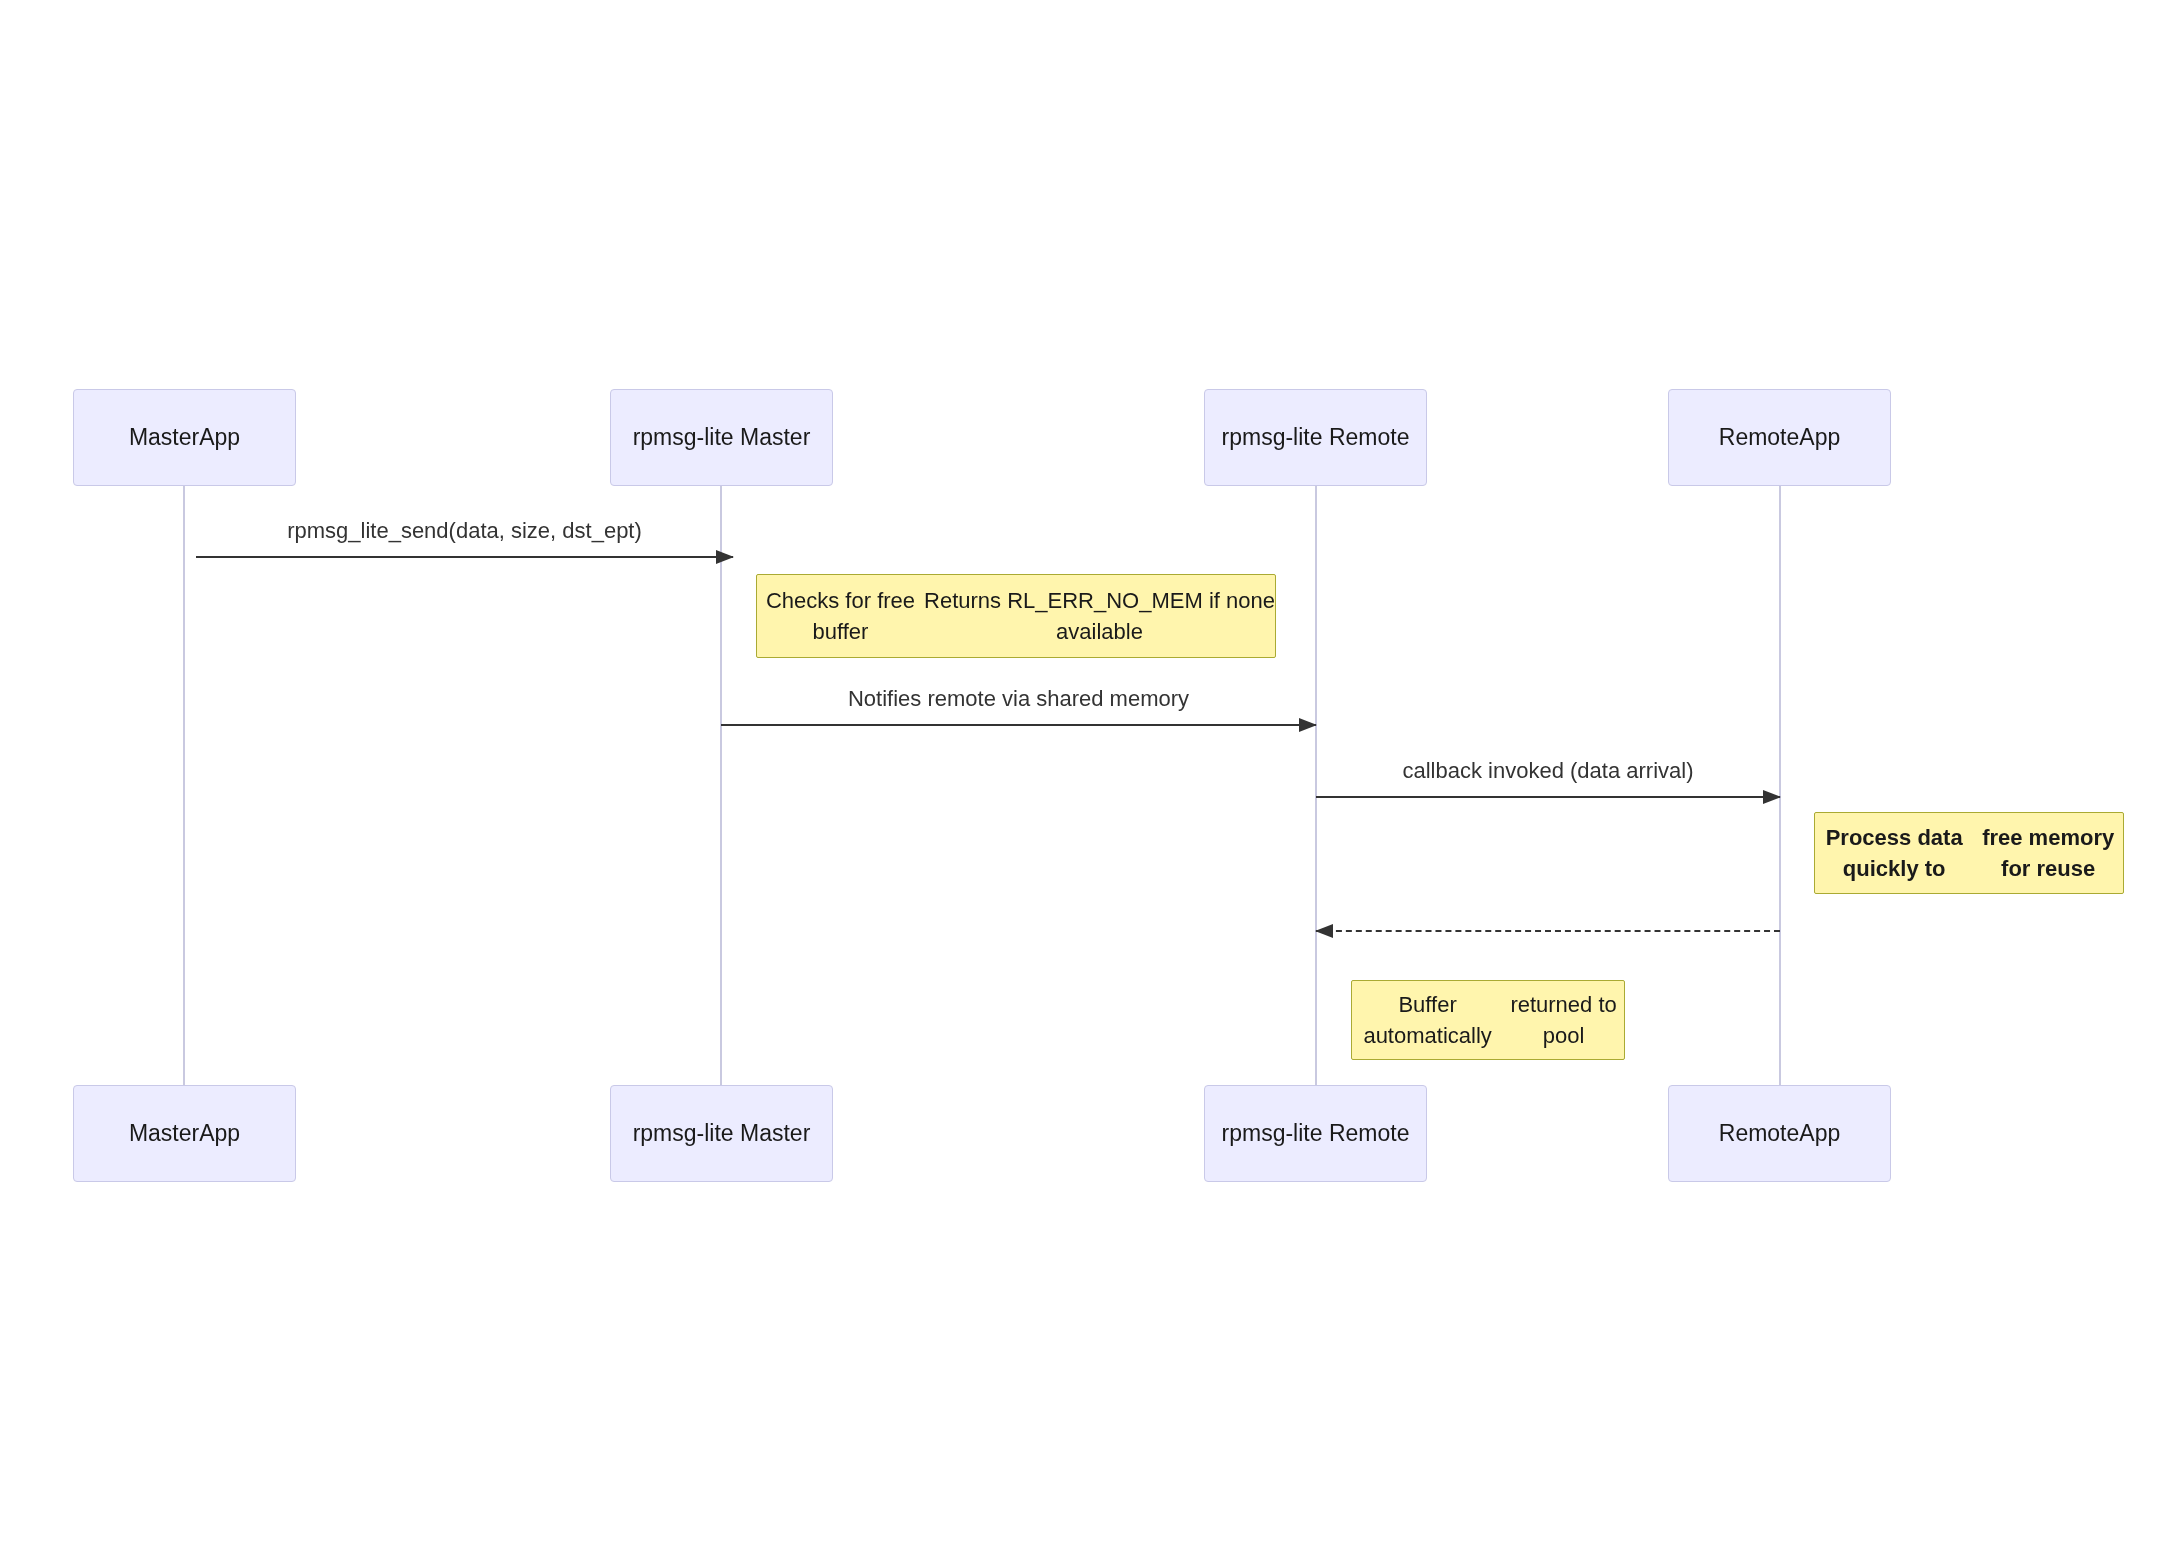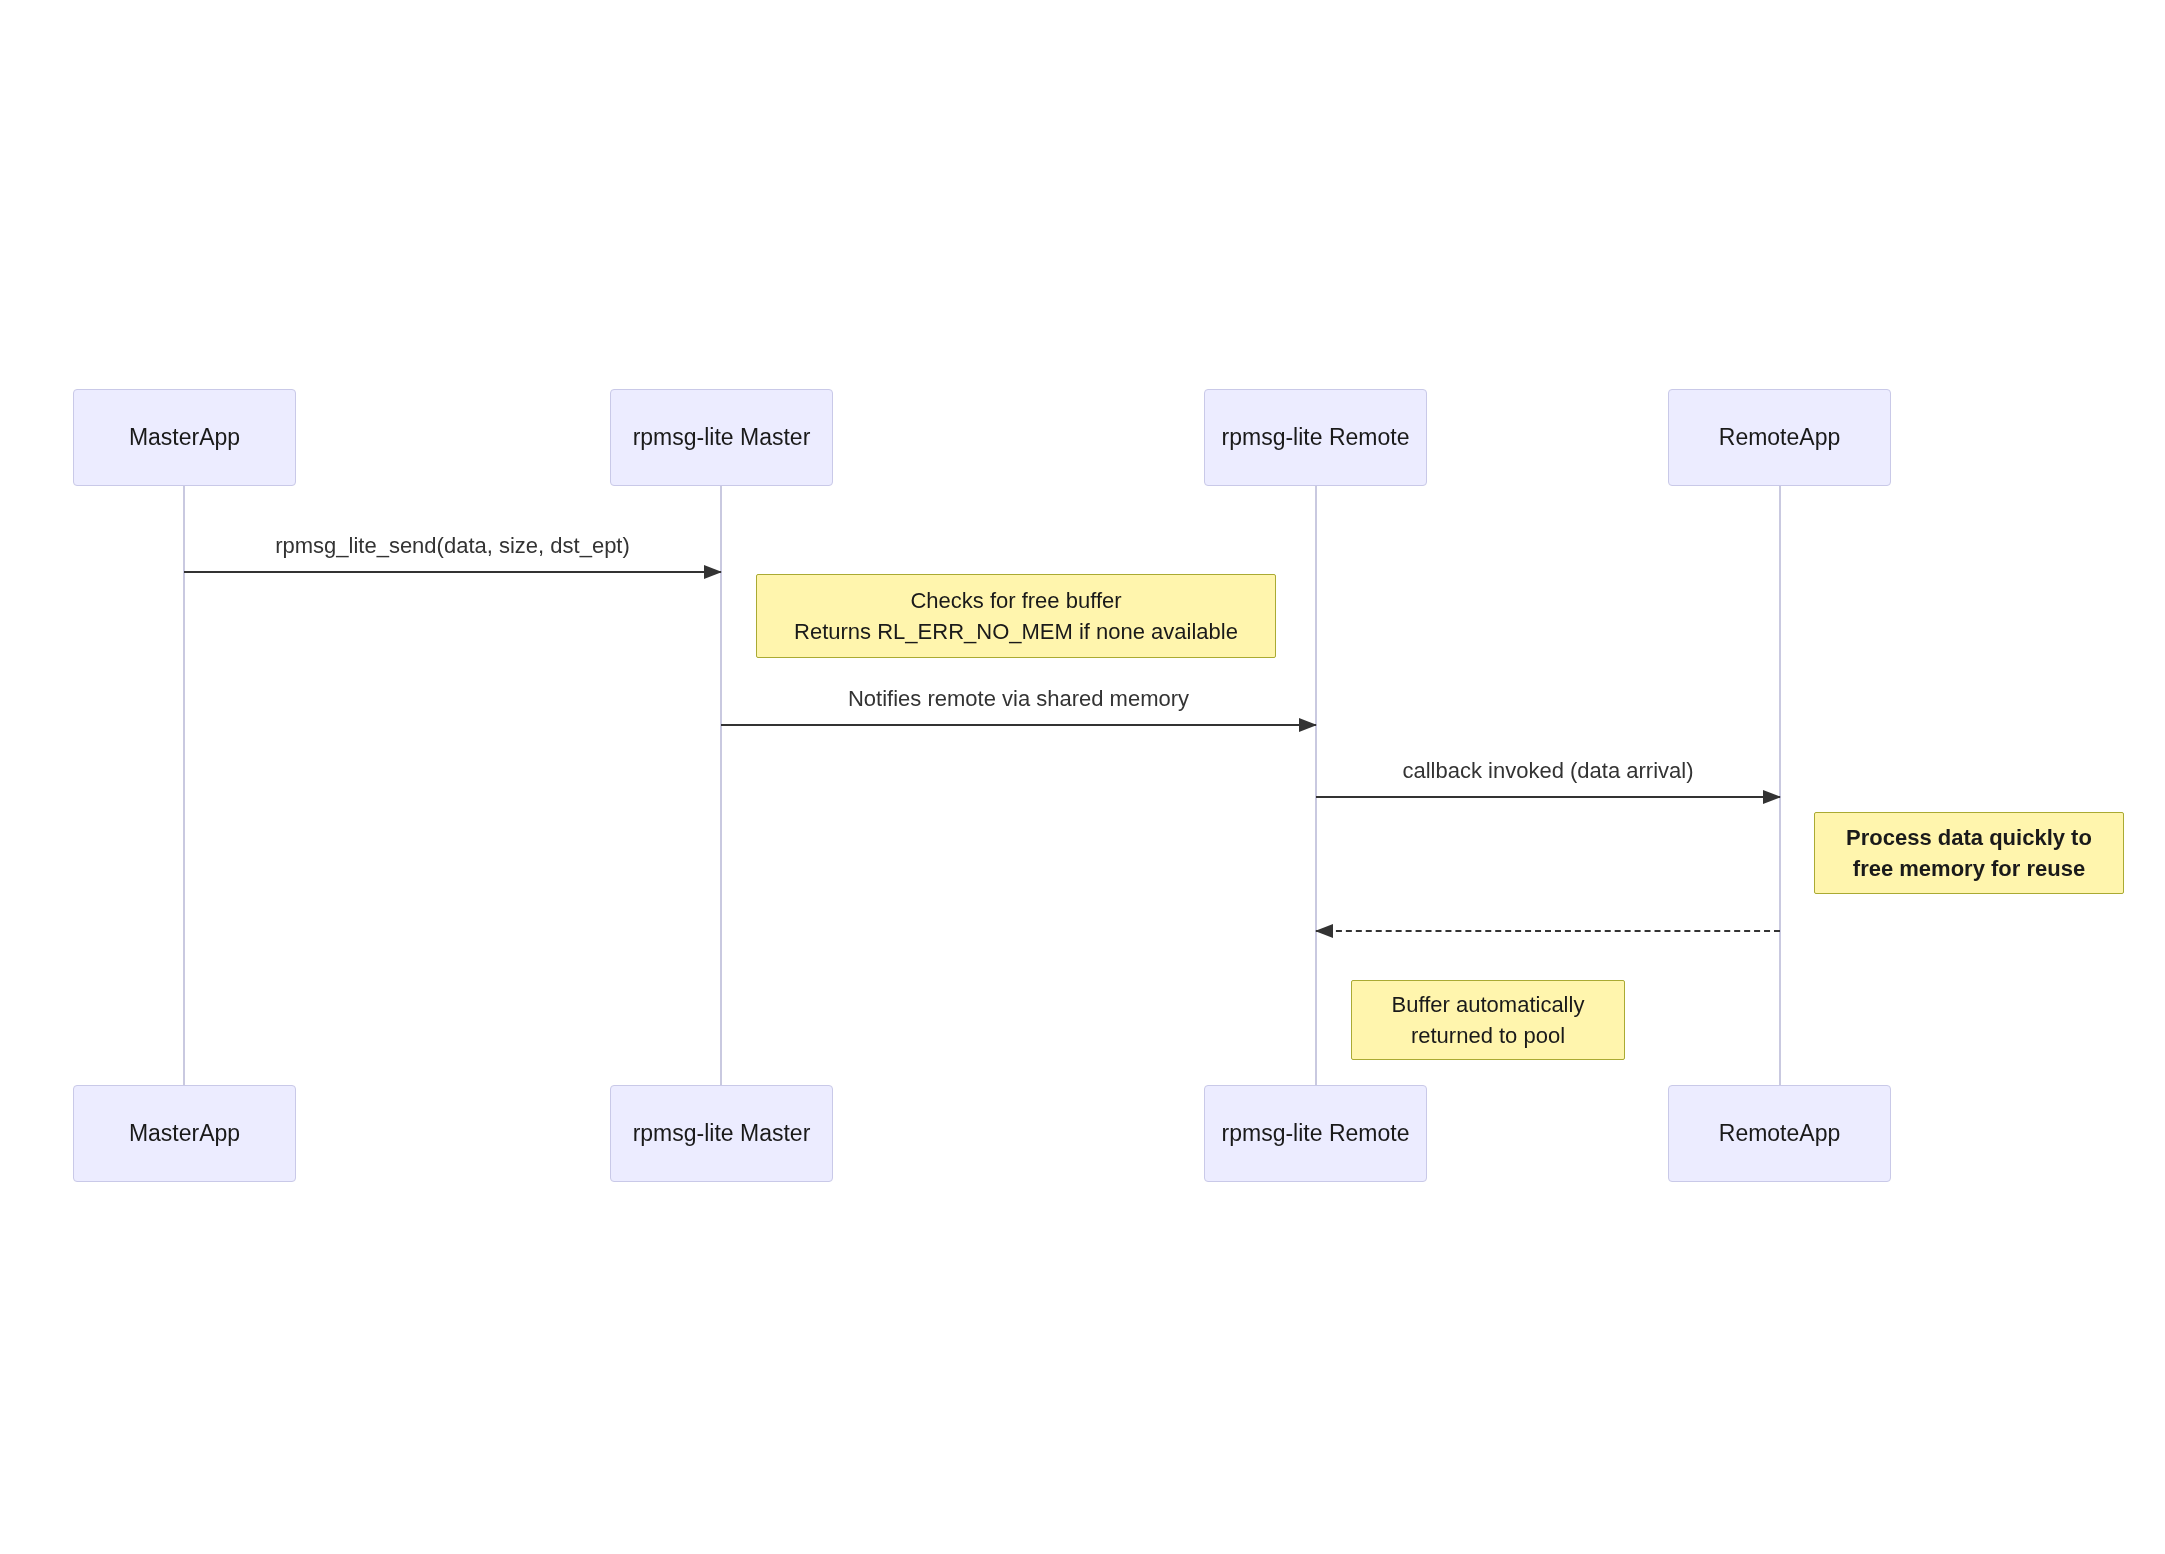--- a/index.html
+++ b/index.html
@@ -24,21 +24,21 @@
   .message{position:absolute;}
   .msg-label{display:block;text-align:center;font-size:22px;color:#333333;height:30px;line-height:30px;white-space:nowrap;}
   .arrow-line{position:relative;margin-top:10px;height:0;border-top:2px solid var(--arrow);}
   .arrow-line.dashed{border-top-style:dashed;}
   .head-right{position:absolute;right:-1px;top:-8px;width:0;height:0;
     border-left:18px solid var(--arrow);border-top:7px solid transparent;border-bottom:7px solid transparent;}
   .head-left{position:absolute;left:-1px;top:-8px;width:0;height:0;
     border-right:18px solid var(--arrow);border-top:7px solid transparent;border-bottom:7px solid transparent;}
   .note{
     position:absolute;background:var(--note-fill);border:1px solid var(--note-border);border-radius:2px;
-    display:flex;flex-direction:column;align-items:center;justify-content:center;
+    display:flex;flex-direction:row;align-items:center;justify-content:center;
     font-size:22px;line-height:31px;color:#1a1a1a;text-align:center;
   }
   .note span{display:block;}
 </style>
 </head>
 <body>
 
 <div class="canvas">
 
   <div class="actor" style="left:73px;top:389px;">
@@ -52,21 +52,21 @@
   </div>
   <div class="actor" style="left:1668px;top:389px;">
     <span>RemoteApp</span>
   </div>
 
   <div class="lifeline" style="left:183px;top:486px;height:599px;"></div>
   <div class="lifeline" style="left:720px;top:486px;height:599px;"></div>
   <div class="lifeline" style="left:1315px;top:486px;height:599px;"></div>
   <div class="lifeline" style="left:1779px;top:486px;height:599px;"></div>
 
-  <div class="message" style="left:184px;top:516px;width:537px;margin-top:15px;">
+  <div class="message" style="left:196px;top:516px;width:537px;">
     <span class="msg-label">rpmsg_lite_send(data, size, dst_ept)</span>
     <div class="arrow-line">
       <div class="head-right"></div>
     </div>
   </div>
 
   <div class="note" style="left:756px;top:574px;width:520px;height:84px;">
     <span>Checks for free buffer</span>
     <span>Returns RL_ERR_NO_MEM if none available</span>
   </div>

